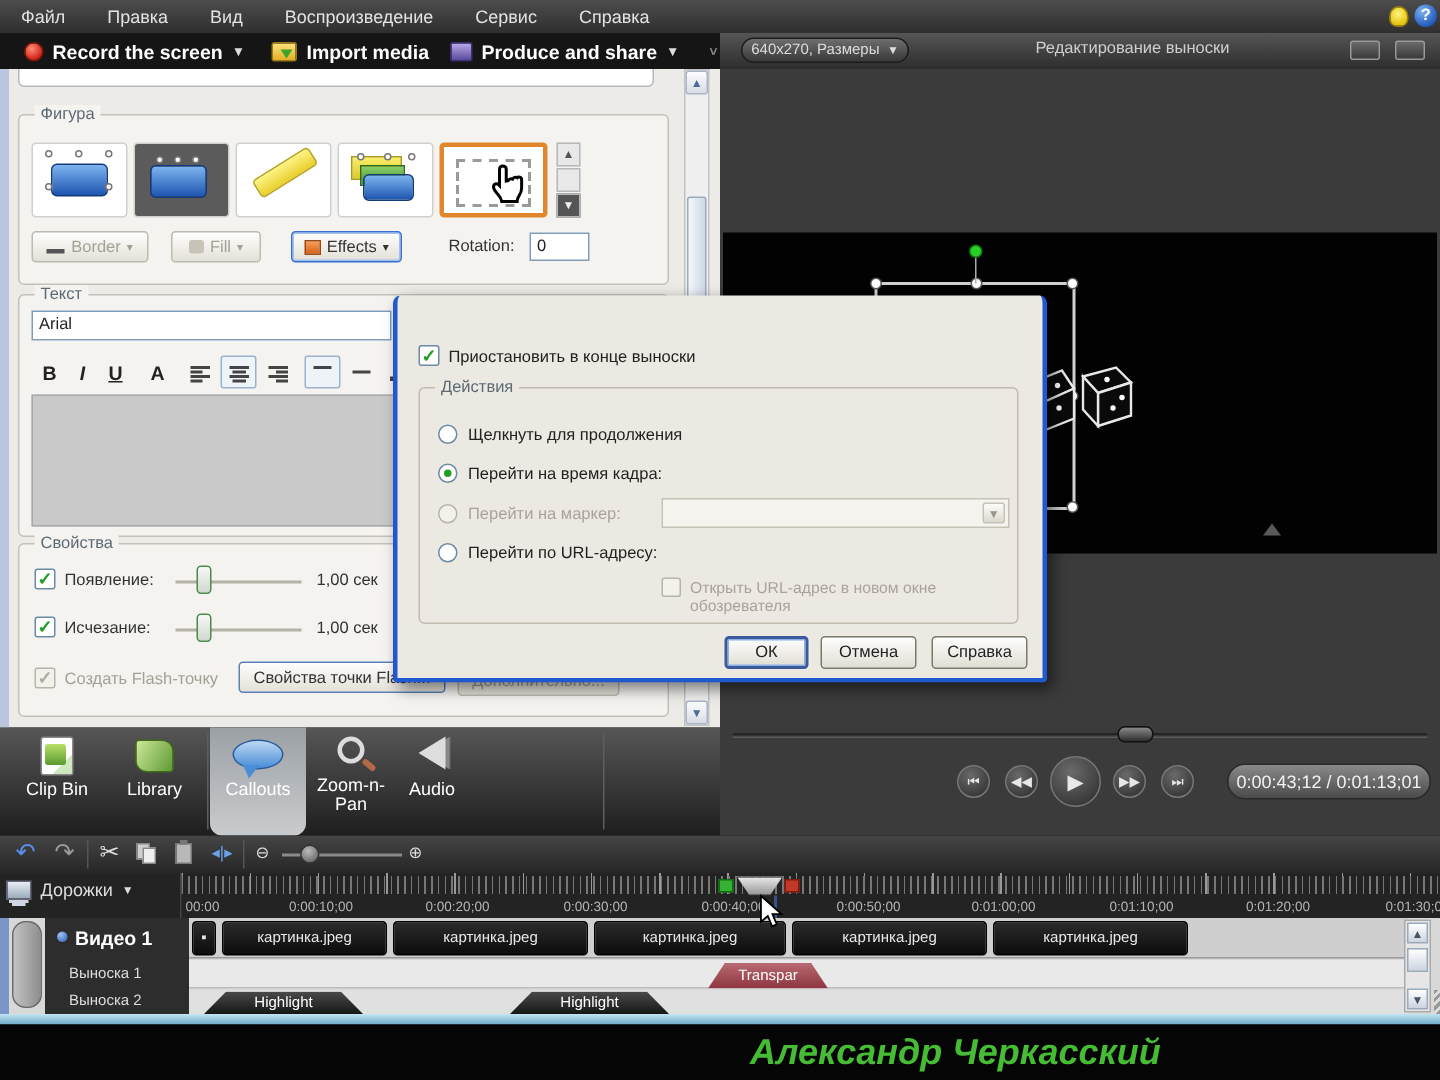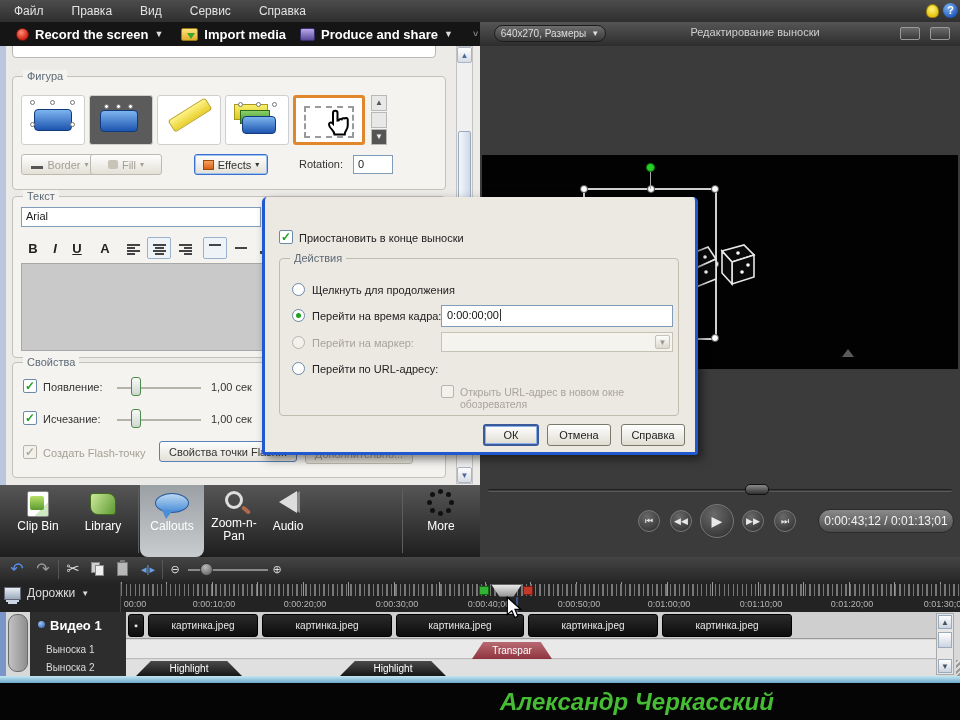--- a/index.html
+++ b/index.html
@@ -225,20 +225,21 @@
 </style>
 </head>
 <body>
 
 <div class="app">
 
   <div class="abs menubar">
     <span class="mi">Файл</span>
     <span class="mi">Правка</span>
     <span class="mi">Вид</span>
+    <span class="mi">Воспроизведение</span>
     <span class="mi">Сервис</span>
     <span class="mi">Справка</span>
   </div>
   <div class="abs bulb"></div>
   <div class="abs helpbtn">?</div>
 
   <div class="abs main-toolbar">
     <span class="rec-dot"></span>
     <span>Record the screen</span>
     <span class="tb-caret">▼</span>
@@ -300,21 +301,21 @@
       </div>
       <div class="shape-scroll" style="left:358px;top:18px;height:16px">▲</div>
       <div class="shape-scroll" style="left:358px;top:35px;height:16px"></div>
       <div class="shape-scroll" style="left:358px;top:52px;height:16px;background:#555;color:#eee">▼</div>
 
       <div class="xp-btn disabled" style="left:8px;top:77px;width:78px">
         <span style="border-bottom:3px solid #555;width:12px;height:8px"></span>
         <span>Border</span>
           <span style="font-size:8px">▾</span>
       </div>
-      <div class="xp-btn disabled" style="left:77px;top:77px;width:72px">
+      <div class="xp-btn disabled" style="left:101px;top:77px;width:60px">
         <span style="width:10px;height:9px;background:#c8c4b8;border-radius:2px"></span>
         <span>Fill</span>
           <span style="font-size:8px">▾</span>
       </div>
       <div class="xp-btn accent" style="left:181px;top:77px;width:74px">
         <span style="width:11px;height:10px;background:linear-gradient(#f8a05a,#d86018);border:1px solid #9a4a10"></span>
         <span>Effects</span>
           <span style="font-size:8px">▾</span>
       </div>
       <span class="lp-label" style="left:286px;top:81px">Rotation:</span>
@@ -455,33 +456,20 @@
     </div>
     <div class="tab" style="left:207px;width:54px">
       <span class="zoom-ic"></span>
       <span class="lbl" style="top:32px;line-height:13px">Zoom-n-Pan</span>
     </div>
     <div class="tab" style="left:264px;width:48px">
       <span class="audio-ic"></span>
       <span class="lbl">Audio</span>
     </div>
     <div class="tab-sep" style="left:402px"></div>
-    <div class="tab" style="left:404px;width:74px">
-      <span class="more-ic">
-        <b style="left:10px;top:0"></b>
-          <b style="left:18px;top:3px"></b>
-          <b style="left:21px;top:11px"></b>
-        <b style="left:18px;top:19px"></b>
-          <b style="left:10px;top:22px"></b>
-          <b style="left:2px;top:19px"></b>
-        <b style="left:-1px;top:11px"></b>
-          <b style="left:2px;top:3px"></b>
-      </span>
-      <span class="lbl">More</span>
-    </div>
   </div>
 
   <div class="abs tl-toolbar">
     <span class="tl-ic" style="left:6px;width:22px;color:#5a8ee8">↶</span>
     <span class="tl-ic" style="left:32px;width:22px;color:#9a9a9a">↷</span>
     <span class="tl-sep" style="left:58px"></span>
     <span class="tl-ic" style="left:62px;width:22px">✂</span>
     <span class="tl-ic" style="left:87px;width:22px">
       <span style="position:absolute;left:4px;top:3px;width:9px;height:11px;background:#cfcfcf;border:1px solid #888"></span>
       <span style="position:absolute;left:8px;top:6px;width:9px;height:11px;background:#efefef;border:1px solid #888"></span>
@@ -588,23 +576,20 @@
       <div class="chk" style="left:14px;top:8px">✓</div>
       <span class="abs" style="left:34px;top:10px">Приостановить в конце выноски</span>
 
       <div class="grp" style="left:14px;top:36px;width:400px;height:158px">
         <span class="grp-lbl">Действия</span>
         <div class="radio" style="left:12px;top:24px"></div>
         <span class="abs" style="left:32px;top:25px">Щелкнуть для продолжения</span>
 
         <div class="radio sel" style="left:12px;top:50px"></div>
         <span class="abs" style="left:32px;top:51px">Перейти на время кадра:</span>
-        <div class="dlg-input" style="left:161px;top:46px;width:232px;height:22px">
-          <span>0:00:00;00</span><span style="border-left:1px solid #333;margin-left:1px"></span>
-        </div>
 
         <div class="radio disabled" style="left:12px;top:77px"></div>
         <span class="abs" style="left:32px;top:78px;color:#a8a49c">Перейти на маркер:</span>
         <div class="dlg-input disabled" style="left:161px;top:73px;width:232px;height:20px">
           <span class="combo-chev">▼</span>
         </div>
 
         <div class="radio" style="left:12px;top:103px"></div>
         <span class="abs" style="left:32px;top:104px">Перейти по URL-адресу:</span>
 

